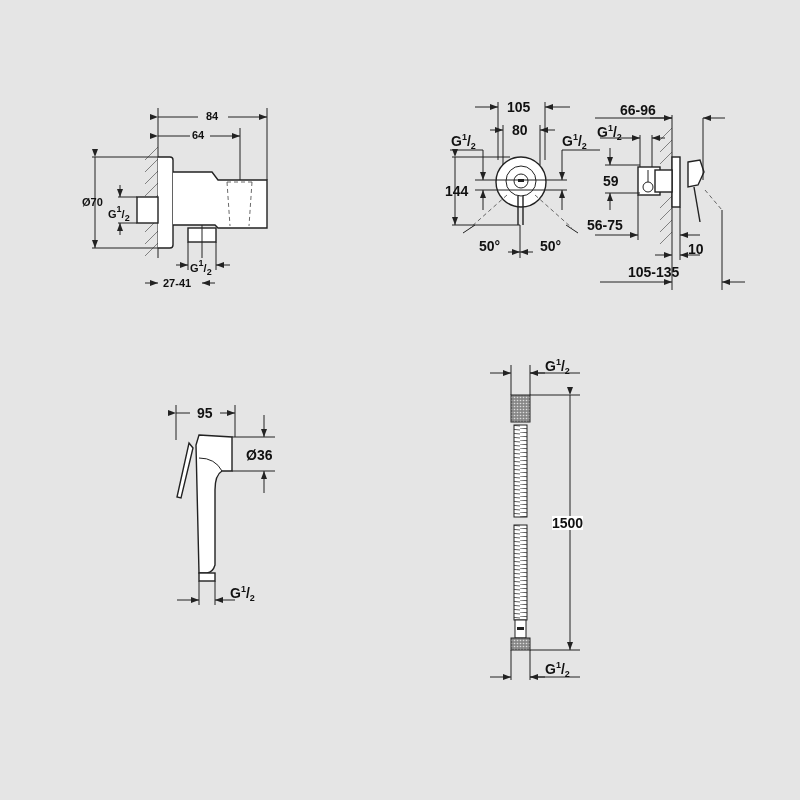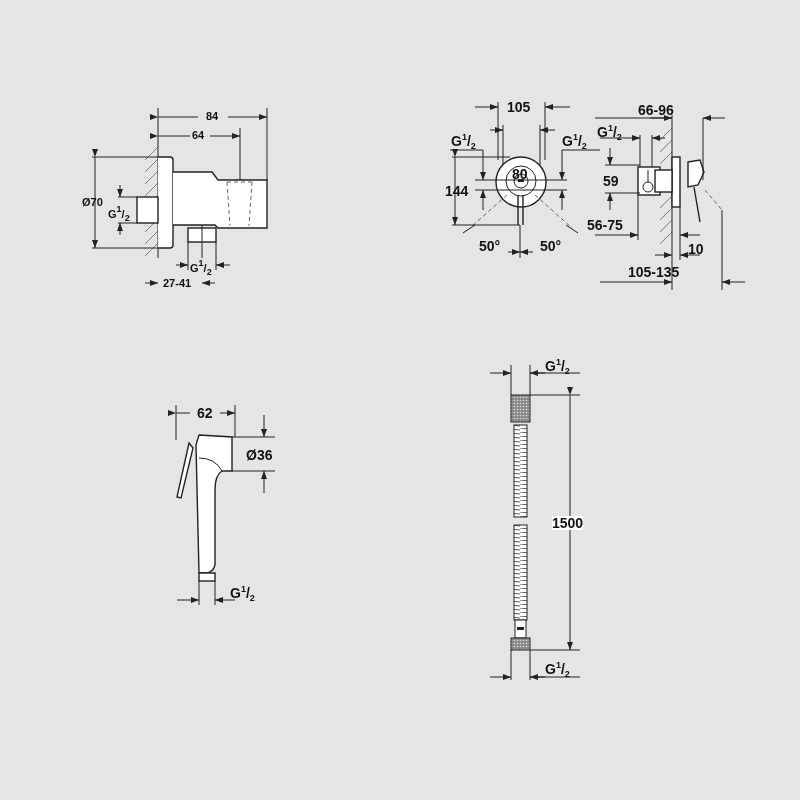--- a/index.html
+++ b/index.html
@@ -204,34 +204,34 @@
 </svg>
 
 <span class="lbl sm" style="left:206px;top:111px;">84</span>
 <span class="lbl sm" style="left:192px;top:130px;">64</span>
 <span class="lbl sm" style="left:82px;top:197px;">Ø70</span>
 <span class="lbl sm g" style="left:108px;top:205px;"><span>G</span><sup>1</sup>/<sub>2</sub></span>
 <span class="lbl sm g" style="left:190px;top:259px;"><span>G</span><sup>1</sup>/<sub>2</sub></span>
 <span class="lbl sm" style="left:163px;top:278px;">27-41</span>
 
 <span class="lbl" style="left:507px;top:100px;">105</span>
-<span class="lbl" style="left:512px;top:123px;margin-top:44px;">80</span>
+<span class="lbl" style="left:512px;top:123px;">80</span>
 <span class="lbl g" style="left:451px;top:133px;"><span>G</span><sup>1</sup>/<sub>2</sub></span>
 <span class="lbl g" style="left:562px;top:133px;"><span>G</span><sup>1</sup>/<sub>2</sub></span>
 <span class="lbl" style="left:445px;top:184px;">144</span>
 <span class="lbl" style="left:479px;top:239px;">50°</span>
 <span class="lbl" style="left:540px;top:239px;">50°</span>
 
-<span class="lbl" style="left:620px;top:103px;margin-left:18px;">66-96</span>
+<span class="lbl" style="left:620px;top:103px;">66-96</span>
 <span class="lbl g" style="left:597px;top:124px;"><span>G</span><sup>1</sup>/<sub>2</sub></span>
 <span class="lbl" style="left:603px;top:174px;">59</span>
 <span class="lbl" style="left:587px;top:218px;">56-75</span>
 <span class="lbl" style="left:688px;top:242px;">10</span>
 <span class="lbl" style="left:628px;top:265px;">105-135</span>
 
-<span class="lbl" style="left:197px;top:406px;">62</span>
+<span class="lbl" style="left:197px;top:406px;">95</span>
 <span class="lbl" style="left:246px;top:448px;text-align:right;">Ø36</span>
 <span class="lbl g" style="left:230px;top:585px;"><span>G</span><sup>1</sup>/<sub>2</sub></span>
 
 <span class="lbl g" style="left:545px;top:358px;"><span>G</span><sup>1</sup>/<sub>2</sub></span>
 <span class="lbl" style="left:552px;top:516px;background:#fff;text-align:center;">1500</span>
 <span class="lbl g" style="left:545px;top:661px;"><span>G</span><sup>1</sup>/<sub>2</sub></span>
 </div>
 
 </body></html>

